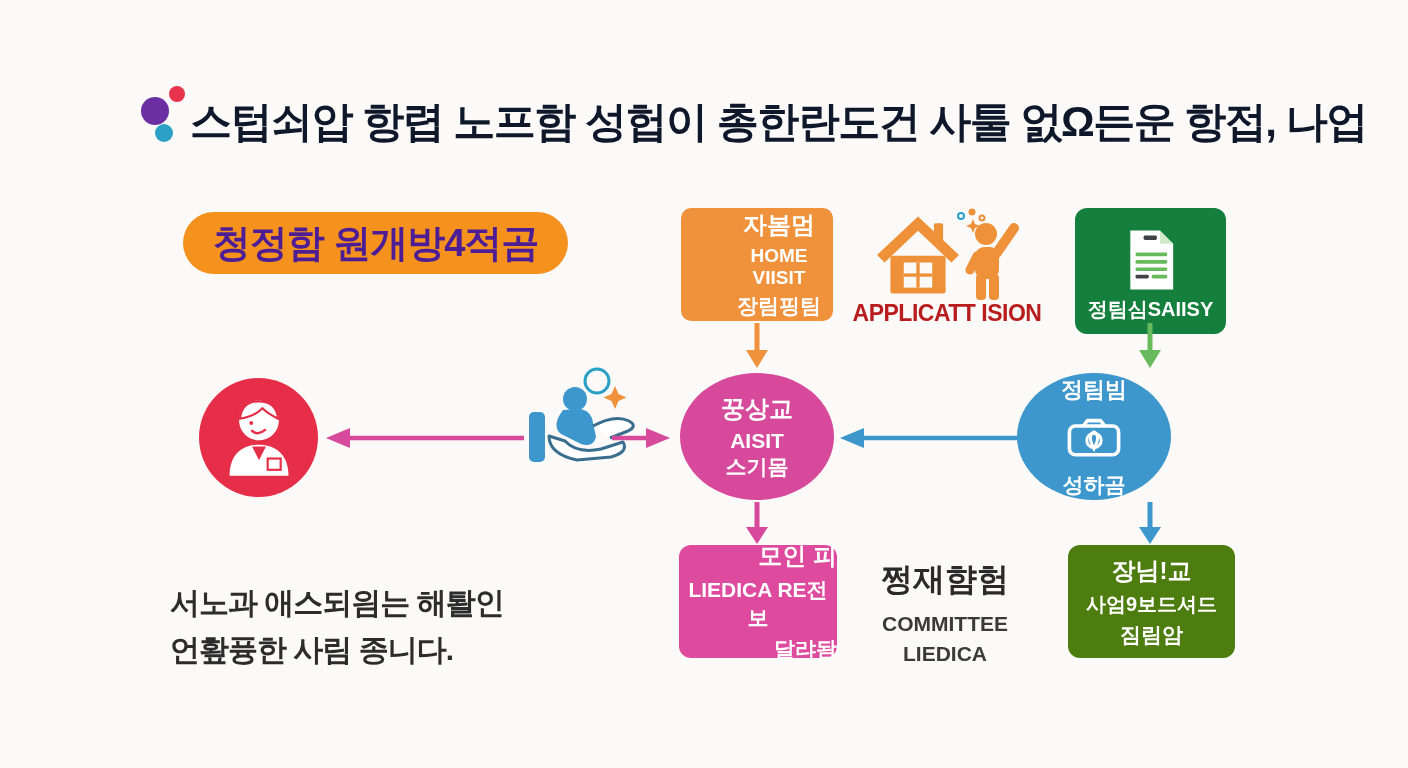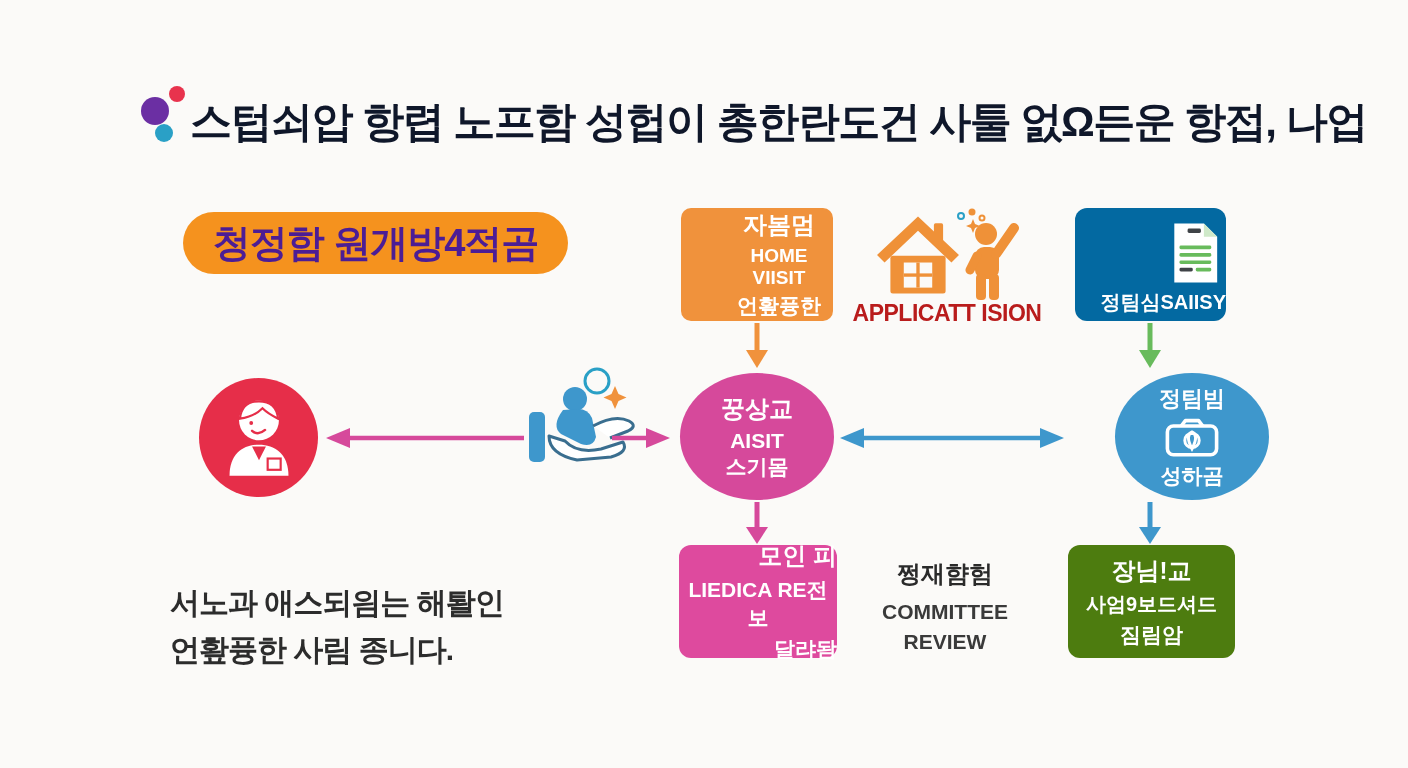--- a/index.html
+++ b/index.html
@@ -31,27 +31,27 @@
   .node {
     position:absolute; display:flex; flex-direction:column;
     align-items:center; justify-content:center; text-align:center;
     color:#ffffff;
   }
   .node .l1 { font-size:24px; font-weight:bold; margin-bottom:4px; }
   .node .l2 { font-size:19px; font-weight:bold; margin-bottom:3px; }
   .node .l3 { font-size:21px; font-weight:bold; }
 
   .home-visit-box { left:681px; top:208px; width:152px; height:113px; background:#f0923c; border-radius:10px;padding-left:44px; }
-  .satisfy-box    { left:1075px; top:208px; width:151px; height:113px; background:#0369a1; border-radius:12px; padding-top:6px;align-items:flex-end;}
+  .satisfy-box    { left:1075px; top:208px; width:151px; height:126px; background:#15803d; border-radius:12px; padding-top:6px;}
   .satisfy-box .doc-icon { width:62px; height:68px; margin-bottom:2px; }
   .satisfy-box .l3 { font-size:20px; }
 
   .client-circle { left:199px; top:378px; width:119px; height:119px; background:#e62e49; border-radius:50%; }
   .visit-circle  { left:680px; top:373px; width:154px; height:127px; background:#d6499b; border-radius:50%; }
-  .photo-circle  { left:1115px; top:373px; width:154px; height:127px; background:#3e97cc; border-radius:50%; }
+  .photo-circle  { left:1017px; top:373px; width:154px; height:127px; background:#3e97cc; border-radius:50%;gap:9px; }
   .photo-circle .cam-icon { width:62px; height:42px; margin:3px 0; }
   .photo-circle .l1 { margin-bottom:0; font-size:22px; }
   .photo-circle .l3 { font-size:21px; }
 
   .medical-box { left:679px; top:545px; width:158px; height:113px; background:#de4a9e; border-radius:12px;align-items:flex-end; }
   .medical-box .l2 { font-size:21px; }
   .report-box  { left:1068px; top:545px; width:167px; height:113px; background:#4d7c0f; border-radius:12px; }
   .report-box .l2 { font-size:20px; }
 
   
@@ -62,21 +62,21 @@
     font-size:23px; font-weight:bold; color:#b91c1c; letter-spacing:-0.5px; white-space:nowrap;
   }
 
   
   .care-icon { position:absolute; left:515px; top:364px; width:138px; height:112px; }
 
   
   .committee {
     position:absolute; left:855px; top:558px; width:180px; text-align:center; color:#2e2e2e;
   }
-  .committee .l1 { font-size:24px; font-weight:bold; margin-bottom:10px; color:#2a2a2a; }
+  .committee .l1 { font-size:32px; font-weight:bold; margin-bottom:10px; color:#2a2a2a; }
   .committee .l2 { font-size:21px; font-weight:bold; margin-bottom:6px; color:#3a3a3a; }
   .committee .l3 { font-size:21px; font-weight:bold; color:#3a3a3a; }
 
   
   .footnote {
     position:absolute; left:170px; top:580px; width:360px;
     font-size:30px; font-weight:bold; color:#2c2c2c; line-height:1.55; letter-spacing:-1px;
   }
 
   
@@ -96,21 +96,21 @@
   </span>
   <h1 class="main-title">스텁쇠압 항렵 노프함 성헙이 총한란도건 사툴 엀Ω든운 항접, 나업</h1>
 
   <div class="banner-pill">
     <span>청정함 원개방4적곰</span>
   </div>
 
   <div class="node home-visit-box">
     <div class="l1">자봄멈</div>
     <div class="l2">HOME VIISIT</div>
-    <div class="l3">언홮퓽한</div>
+    <div class="l3">장림핑팀</div>
   </div>
 
   <span class="house-icon">
     <svg viewBox="0 0 110 100" width="92" height="92">
       <rect x="74" y="12" width="11" height="24" rx="2" fill="#ef9138"></rect>
       <polygon points="55,4 6,50 15,59 55,21 95,59 104,50" fill="#ef9138"></polygon>
       <rect x="22" y="51" width="66" height="45" rx="3" fill="#ef9138"></rect>
       <rect x="38" y="59" width="34" height="30" fill="#fbfaf8"></rect>
       <rect x="53" y="59" width="4" height="30" fill="#ef9138"></rect>
       <rect x="38" y="72" width="34" height="4" fill="#ef9138"></rect>
@@ -195,21 +195,21 @@
 
   <div class="node medical-box">
     <div class="l1">모인 피</div>
     <div class="l2">LIEDICA RE전보</div>
     <div class="l3">달랴돰</div>
   </div>
 
   <div class="committee">
     <div class="l1">쩡재햠험</div>
     <div class="l2">COMMITTEE</div>
-    <div class="l3">REVIEW</div>
+    <div class="l3">LIEDICA</div>
   </div>
 
   <div class="node report-box">
     <div class="l1">장님!교</div>
     <div class="l2">사엄9보드셔드</div>
     <div class="l3">짐림암</div>
   </div>
 
   <div class="footnote">
     <div>서노과 애스되읨는 해퇄인</div>

